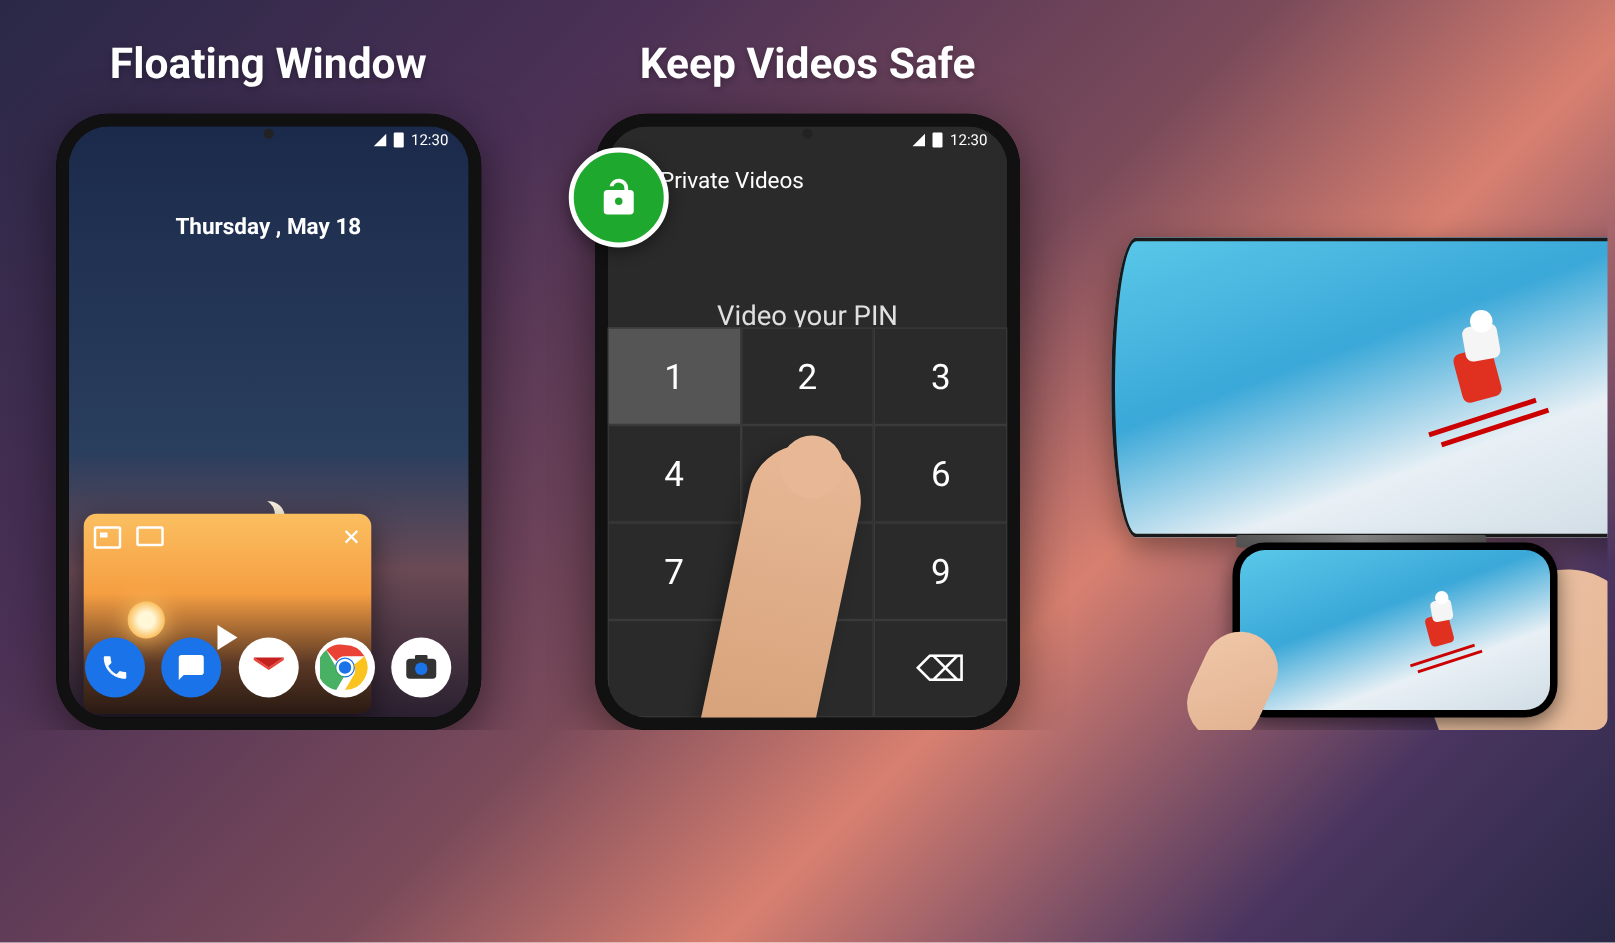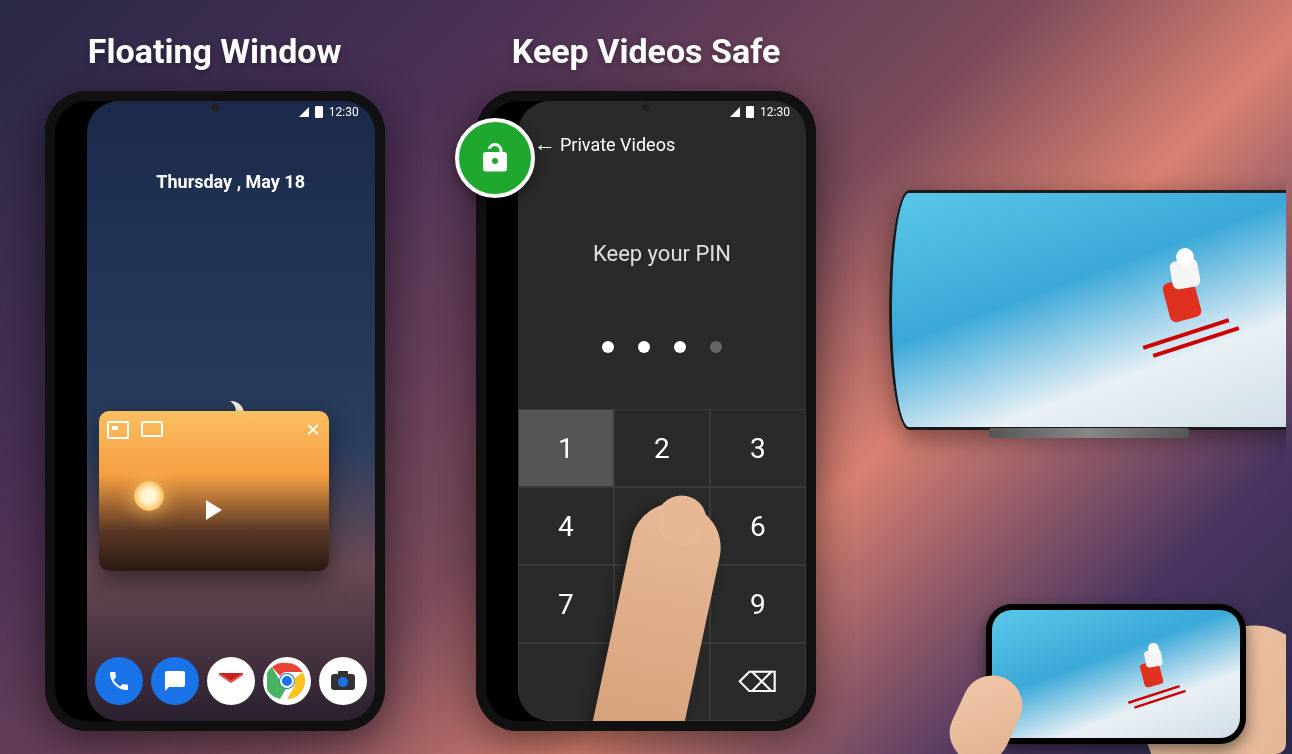--- a/index.html
+++ b/index.html
@@ -8,21 +8,21 @@
     height: 754px;
     background: linear-gradient(135deg, #2a2847 0%, #4a3055 25%, #7a4a5a 50%, #d88070 65%, #4a3560 85%, #2a2847 100%);
     font-family: -apple-system, BlinkMacSystemFont, "Segoe UI", Roboto, Arial, sans-serif;
     overflow: hidden;
     display: flex;
     gap: 14px;
     padding: 0 6px;
   }
   .panel {
     flex: 1;
-    height: 754px;
+    height: 584px;
     border-radius: 10px;
     position: relative;
     display: flex;
     flex-direction: column;
     align-items: center;
     overflow: hidden;
   }
   .panel-title {
     color: #fff;
     font-size: 34px;
@@ -43,21 +43,20 @@
     margin-top: 20px;
     position: relative;
     box-shadow: 0 10px 40px rgba(0,0,0,0.5), inset 0 0 0 10px #111;
     overflow: hidden;
   }
   .phone-screen {
     position: absolute;
     inset: 10px;
     border-radius: 32px;
     overflow: hidden;
-    margin-left: 32px;
   }
   .notch {
     position: absolute;
     top: 12px; left: 50%; transform: translateX(-50%);
     width: 8px; height: 8px;
     background: #222; border-radius: 50%;
     z-index: 5;
   }
   .status-bar {
     position: absolute;
@@ -305,21 +304,21 @@
       <div class="priv-bg"></div>
       <div class="status-bar">
         <div class="sig"></div>
         <div class="batt"></div>
         <span>12:30</span>
       </div>
       <div class="priv-header">
         <span class="back-arr">←</span>
         <span class="priv-title">Private Videos</span>
       </div>
-      <div class="pin-prompt">Keep your PIN</div>
+      <div class="pin-prompt">Video your PIN</div>
       <div class="pin-dots">
         <div class="dot"></div>
         <div class="dot"></div>
         <div class="dot"></div>
         <div class="dot dim"></div>
       </div>
       <div class="keypad">
         <div class="key pressed">1</div>
         <div class="key">2</div>
         <div class="key">3</div>

